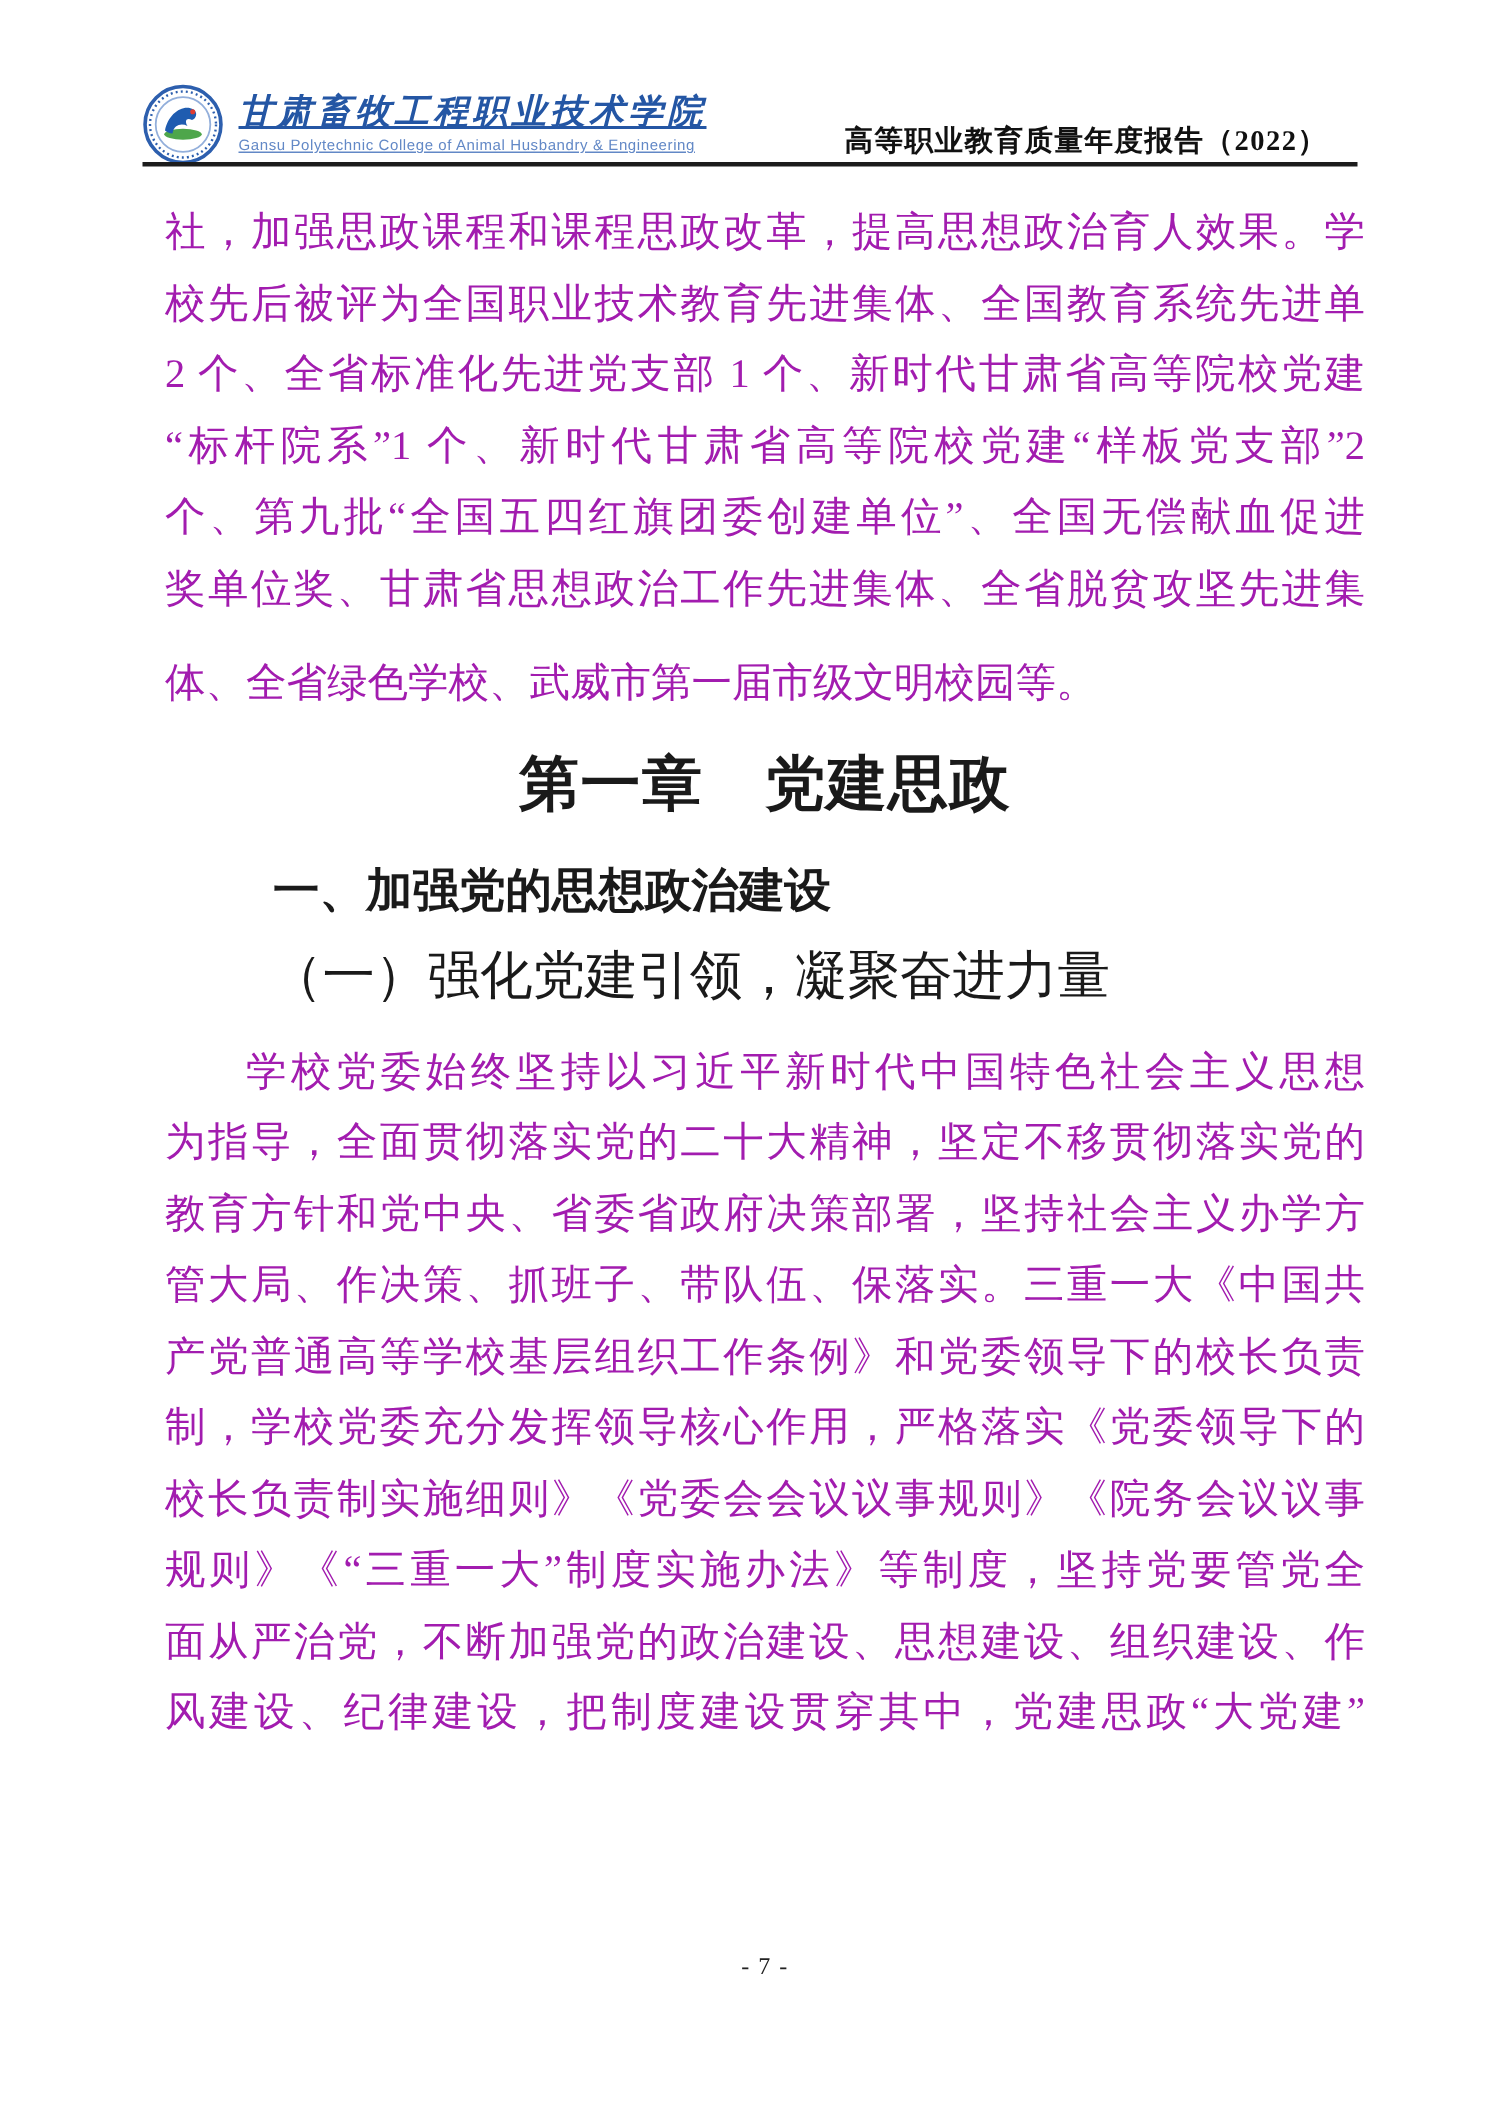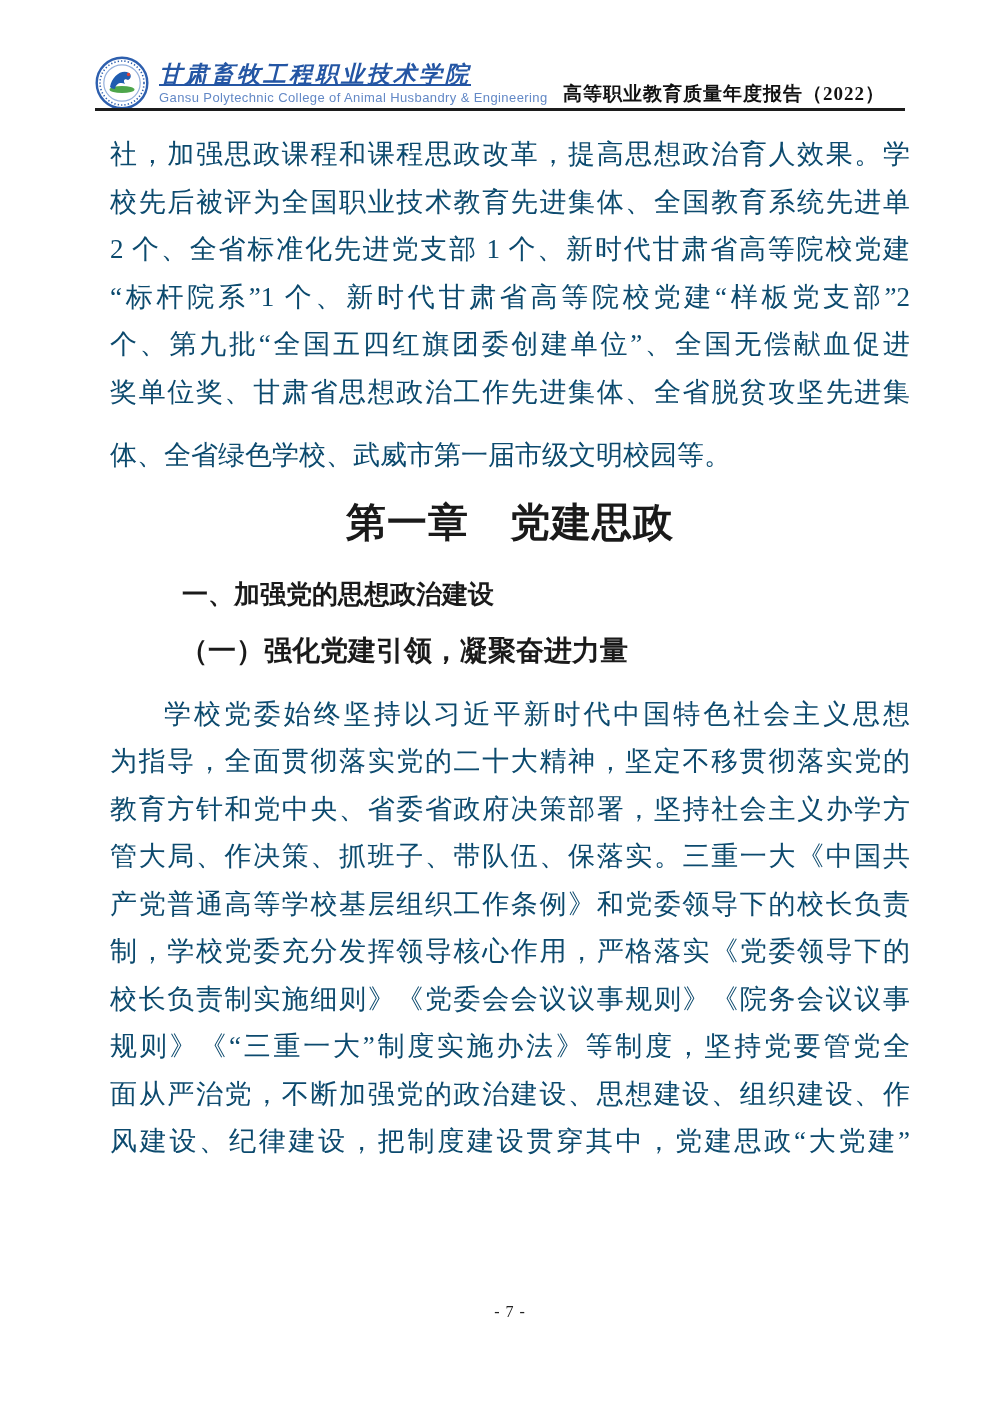--- a/index.html
+++ b/index.html
@@ -17,59 +17,60 @@
   .logo { position:absolute; left:95px; top:56px; display:flex; align-items:flex-start; }
   .emblem { width:54px; height:54px; flex:0 0 54px; }
   .logo-text { margin-left:10px; }
   .school-zh {
     font-size:23px; font-weight:bold; font-style:italic;
     letter-spacing:3px; color:#2456a4; line-height:30px; margin-top:4px;
     white-space:nowrap;
     text-decoration:underline;
   }
   .school-en {
-    font-size:13px; color:#6288c6; letter-spacing:0.4px;
+    font-size:10px; color:#6288c6; letter-spacing:0.4px;
     line-height:12px; margin-top:2px; white-space:nowrap;
     font-family:"Liberation Sans","DejaVu Sans",sans-serif;
+    text-decoration:underline;
   }
   .report-title {
     position:absolute; top:81px; right:115px;
     font-size:19px; font-weight:bold; color:#111;
     letter-spacing:1px; white-space:nowrap;
   }
   .rule {
     position:absolute; top:108px; left:95px; width:810px; height:3px;
     background:#1c1c1c;
   }
 
   
   main { position:absolute; left:110px; top:131px; width:800px; }
 
   .line {
     height:47.5px; line-height:47.5px;
-    font-size:27px; color:#0c4a6e;
+    font-size:27px; color:#a21caf;
     text-align:justify; text-align-last:justify;
     white-space:nowrap; overflow:visible;
   }
   .line.end { text-align-last:left;margin-top:16px; }
   .line.indent { text-indent:54px; }
 
   .chapter {
     margin:17px 0 0 0; height:52px; line-height:52px;
     font-size:40px; font-weight:bold; text-align:center;
     letter-spacing:1px;
   }
   .h-sans {
     margin:27px 0 0 0; height:36px; line-height:36px;
-    font-size:26px; font-weight:bold; padding-left:72px;
+    font-size:31px; font-weight:bold; padding-left:72px;
     font-family:"Liberation Sans","DejaVu Sans",sans-serif;
   }
   .h-kai {
     margin:21px 0 0 0; height:36px; line-height:36px;
-    font-size:28px; font-weight:bold; padding-left:70px;
+    font-size:35px; font-weight:normal; padding-left:70px;
     font-family:"Liberation Serif","DejaVu Serif",serif;
   }
   .p2 { margin-top:22px; }
 
   
   .page-number {
     position:absolute; top:1303px; left:110px; width:800px;
     text-align:center; font-size:16px; color:#222; letter-spacing:1px;
   }
 </style>

